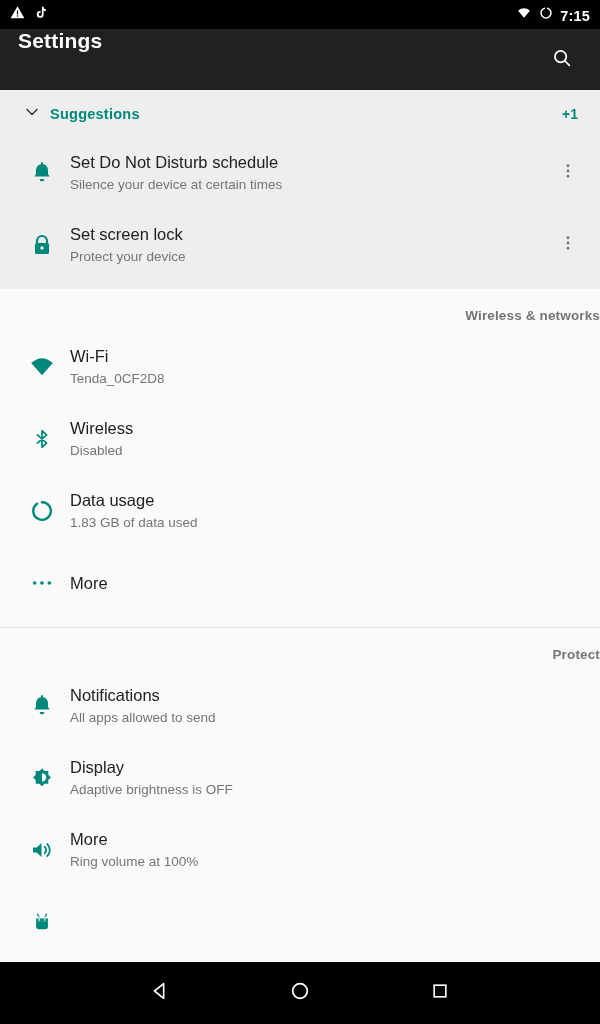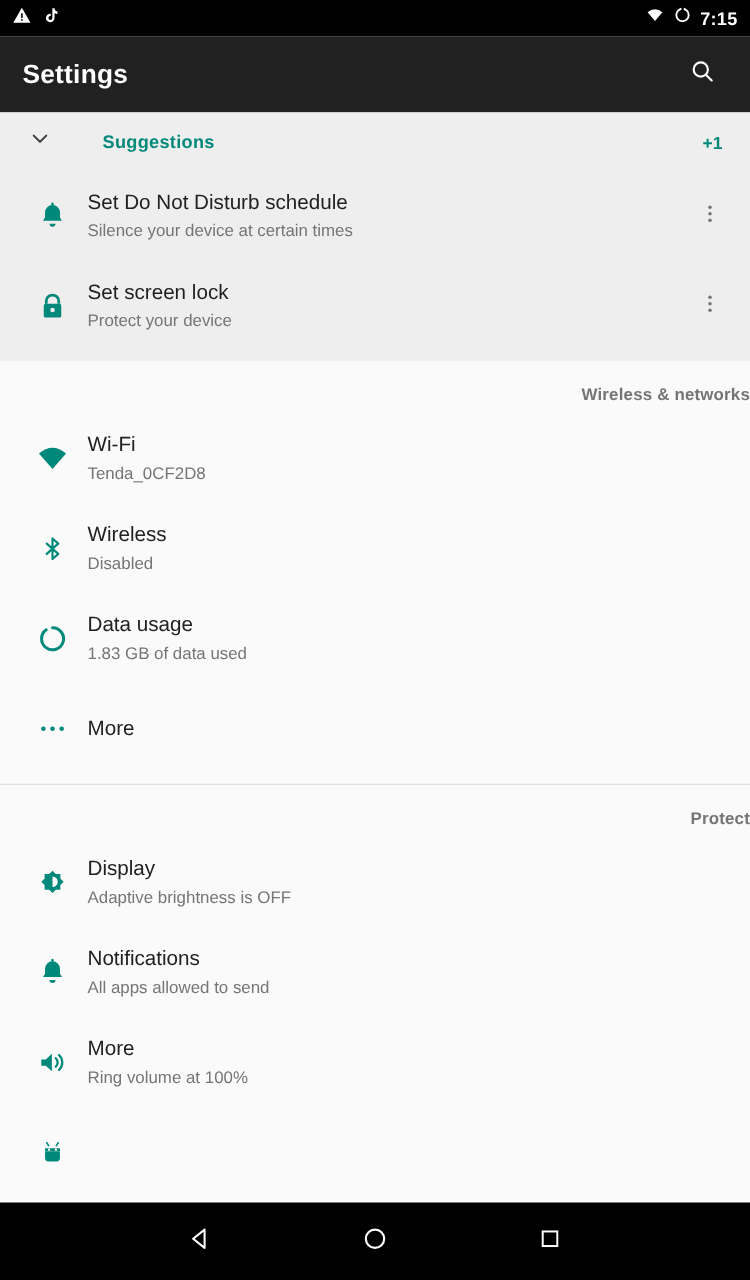--- a/index.html
+++ b/index.html
@@ -15,42 +15,41 @@
   .statusbar{
     height:29px; background:#000; color:#fff;
     display:flex; align-items:center; padding:0 10px;
   }
   .sb-left{ display:flex; align-items:center; gap:9px; }
   .sb-right{ margin-left:auto; display:flex; align-items:flex-end; gap:7px; }
   .sb-time{ font-size:14.5px; font-weight:600; letter-spacing:.2px; color:#fff; }
 
   
   .appbar{
-    height:61px; background:#212121; display:flex; align-items:center;
+    height:61px; background:#212121; display:flex; 
     padding:0 18px;
   }
   .appbar-title{ color:#fff; font-size:21px; font-weight:600; letter-spacing:.2px; }
   .appbar-actions{ margin-left:auto; display:flex; align-items:center; }
   .icon-btn{ width:40px; height:40px; display:flex; align-items:center; justify-content:center; }
 
   
   .content{
     position:absolute; top:90px; left:0; right:0; bottom:62px;
     background:#fafafa; overflow:hidden;
   }
 
   
   .suggestions{ background:#eeeeee; padding-bottom:8px; }
   .sugg-head{
     height:47px; display:flex; align-items:center; padding:0 14px;
   }
   .sugg-chevron{ width:36px; display:flex; justify-content:center; align-items:center; }
   .sugg-title{
     color:#00897b; font-size:14.5px; font-weight:700; letter-spacing:.25px;
-    margin-left:32px;
   }
   .sugg-count{ margin-left:auto; color:#00897b; font-size:14px; font-weight:700; padding-right:8px;}
 
   .row{
     display:flex; align-items:center; min-height:72px; padding:0 14px;
   }
   .row-icon{
     width:56px; min-width:56px; display:flex; align-items:center; justify-content:center;
   }
   .row-text{ display:flex; flex-direction:column; justify-content:center; gap:2px; }
@@ -240,41 +239,41 @@
 
     <div class="divider"></div>
   </div>
 
   <div class="section">
     <div class="section-header">Protect</div>
 
     <div class="row">
       <div class="row-icon">
         <svg width="24" height="24" viewBox="0 0 24 24">
-          <path fill="#00897b" d="M12 2.5 l2.6 2.6 h3.7 v3.7 l2.6 2.6 l-2.6 2.6 v3.7 h-3.7 L12 20.3 l-2.6-2.6 H5.7 v-3.7 L3.1 11.4 l2.6-2.6 V5.1 h3.7z"></path>
-          <path fill="#fafafa" d="M12 7.2 a4.2 4.2 0 0 1 0 8.4z"></path>
-        </svg>
-      </div>
-      <div class="row-text">
-        <div class="row-title">Display</div>
-        <div class="row-sub">Adaptive brightness is OFF</div>
-      </div>
-    </div>
-
-    <div class="row">
-      <div class="row-icon">
-        <svg width="24" height="24" viewBox="0 0 24 24">
           <path d="M12 3 a6 6 0 0 1 6 6 v4 l1.6 2.6 H4.4 L6 13 V9 a6 6 0 0 1 6-6z" fill="#00897b"></path>
           <rect x="11" y="1" width="2" height="2.6" rx="1" fill="#00897b"></rect>
           <path d="M9.6 18 h4.8 a2.4 2.4 0 0 1-4.8 0z" fill="#00897b"></path>
         </svg>
       </div>
       <div class="row-text">
         <div class="row-title">Notifications</div>
         <div class="row-sub">All apps allowed to send</div>
+      </div>
+    </div>
+
+    <div class="row">
+      <div class="row-icon">
+        <svg width="24" height="24" viewBox="0 0 24 24">
+          <path fill="#00897b" d="M12 2.5 l2.6 2.6 h3.7 v3.7 l2.6 2.6 l-2.6 2.6 v3.7 h-3.7 L12 20.3 l-2.6-2.6 H5.7 v-3.7 L3.1 11.4 l2.6-2.6 V5.1 h3.7z"></path>
+          <path fill="#fafafa" d="M12 7.2 a4.2 4.2 0 0 1 0 8.4z"></path>
+        </svg>
+      </div>
+      <div class="row-text">
+        <div class="row-title">Display</div>
+        <div class="row-sub">Adaptive brightness is OFF</div>
       </div>
     </div>
 
     <div class="row">
       <div class="row-icon">
         <svg width="24" height="24" viewBox="0 0 24 24">
           <path fill="#00897b" d="M3 9.5 h3.6 L11.5 5 v14 L6.6 14.5 H3z"></path>
           <path d="M14.6 8.6 a4.6 4.6 0 0 1 0 6.8" fill="none" stroke="#00897b" stroke-width="1.8" stroke-linecap="round"></path>
           <path d="M17.2 6 a8.2 8.2 0 0 1 0 12" fill="none" stroke="#00897b" stroke-width="1.8" stroke-linecap="round"></path>
         </svg>

